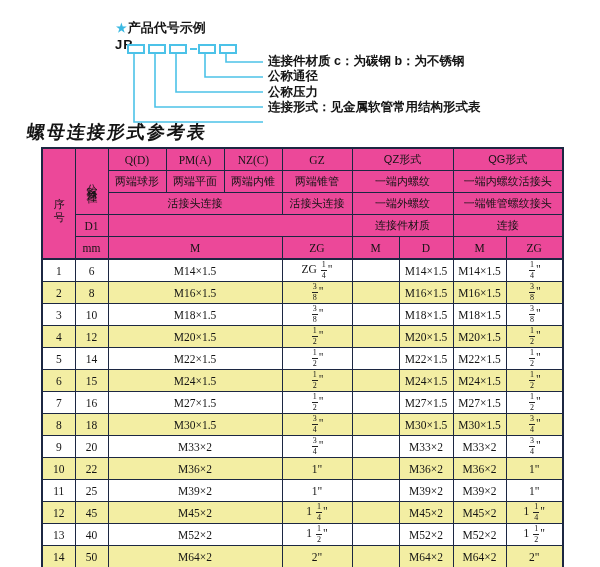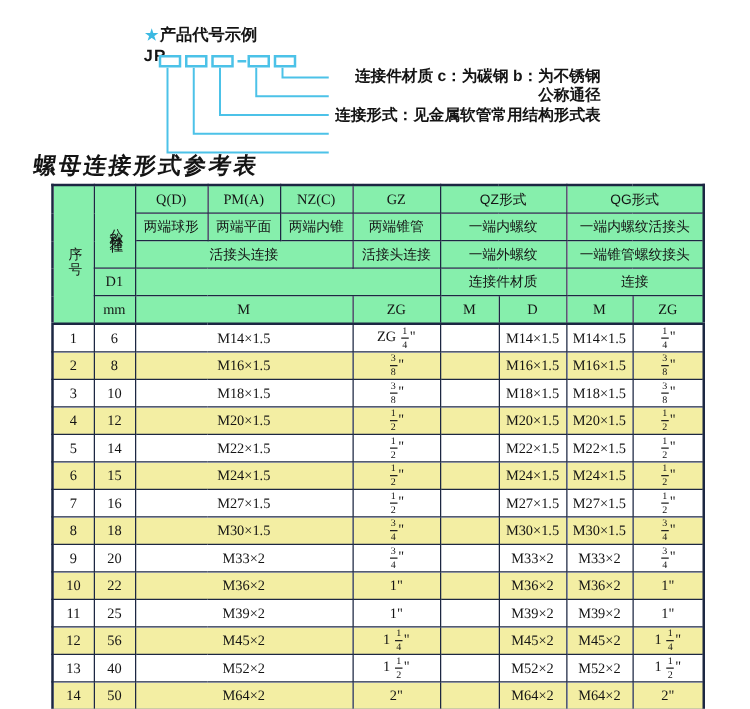--- a/index.html
+++ b/index.html
@@ -9,38 +9,38 @@
   }
   
   .diagram{position:absolute;left:0;top:0;width:600px;height:185px;}
   .star-line{position:absolute;left:116px;top:19px;font-size:13px;font-weight:bold;white-space:nowrap;}
   .star{color:#3bb9e2;font-size:12px;margin-right:1px;}
   .jr-label{position:absolute;left:115px;top:37px;font-size:13px;font-weight:bold;letter-spacing:1px;}
   .pbox{position:absolute;top:44px;width:14px;height:6px;border:2px solid #4cc2e8;background:#fff;}
   .pdash{position:absolute;top:48px;width:7px;height:2px;background:#4cc2e8;}
   .conn-svg{position:absolute;left:0;top:0;width:600px;height:147px;}
   .diag-labels{position:absolute;left:268px;top:54px;}
-  .diag-labels div{font-size:12.5px;font-weight:bold;line-height:15.3px;white-space:nowrap;text-align:right;}
+  .diag-labels div{font-size:12.5px;font-weight:bold;line-height:15.3px;white-space:nowrap;}
   
   .tbl-title{
     position:absolute;left:27px;top:120px;font-family:"Liberation Serif",serif;
     font-weight:bold;font-size:18px;letter-spacing:2px;transform:skewX(-8deg);white-space:nowrap;
   }
   
   table.ref{
     position:absolute;left:41px;top:147px;width:521px;
     border-collapse:collapse;table-layout:fixed;
     font-size:11px;
   }
   table.ref th,table.ref td{
     border:1px solid #1c2742;text-align:center;vertical-align:middle;
     padding:0;overflow:hidden;
   }
   table.ref{border:2px solid #1c2742;}
-  thead th{background:#86efac;font-weight:normal;height:21px;}
+  thead th{background:#ec4899;font-weight:normal;height:21px;}
   thead tr{height:21px;}
   thead{border-bottom:2px solid #1c2742;}
   tbody td{height:21px;background:#ffffff;}
   tbody tr:nth-child(even) td{background:#f3eea3;}
   .serif{font-family:"Liberation Serif",serif;font-size:11.5px;}
   .vert{
     writing-mode:vertical-lr;text-orientation:upright;
     display:inline-block;line-height:1;letter-spacing:3px;font-size:11px;
   }
   .vert-wide{letter-spacing:14px;}
@@ -71,20 +71,21 @@
   <div class="pbox" style="left:127px"></div>
   <div class="pbox" style="left:148px"></div>
   <div class="pbox" style="left:169px"></div>
   <div class="pdash" style="left:190px"></div>
   <div class="pbox" style="left:198px"></div>
   <div class="pbox" style="left:219px"></div>
 
   <div class="diag-labels">
     <div>连接件材质  c：为碳钢  b：为不锈钢</div>
     <div>公称通径</div>
+    <div>公称压力</div>
     <div>连接形式：见金属软管常用结构形式表</div>
   </div>
 </div>
 
 <div class="tbl-title">螺母连接形式参考表</div>
 
 <table class="ref">
   <colgroup>
     <col style="width:33px">
       <col style="width:33px">
@@ -244,21 +245,21 @@
         <td class="serif">25</td>
         <td colspan="3" class="serif">M39×2</td>
         <td class="serif fr">1"</td>
         <td class="serif"></td>
         <td class="serif">M39×2</td>
         <td class="serif">M39×2</td>
         <td class="serif fr">1"</td>
       </tr>
       <tr>
         <td class="serif">12</td>
-        <td class="serif">56</td>
+        <td class="serif">45</td>
         <td colspan="3" class="serif">M45×2</td>
         <td class="serif fr">1 <span class="frac"><span class="n">1</span><span class="d">4</span></span>"</td>
         <td class="serif"></td>
         <td class="serif">M45×2</td>
         <td class="serif">M45×2</td>
         <td class="serif fr">1 <span class="frac"><span class="n">1</span><span class="d">4</span></span>"</td>
       </tr>
       <tr>
         <td class="serif">13</td>
         <td class="serif">40</td>

